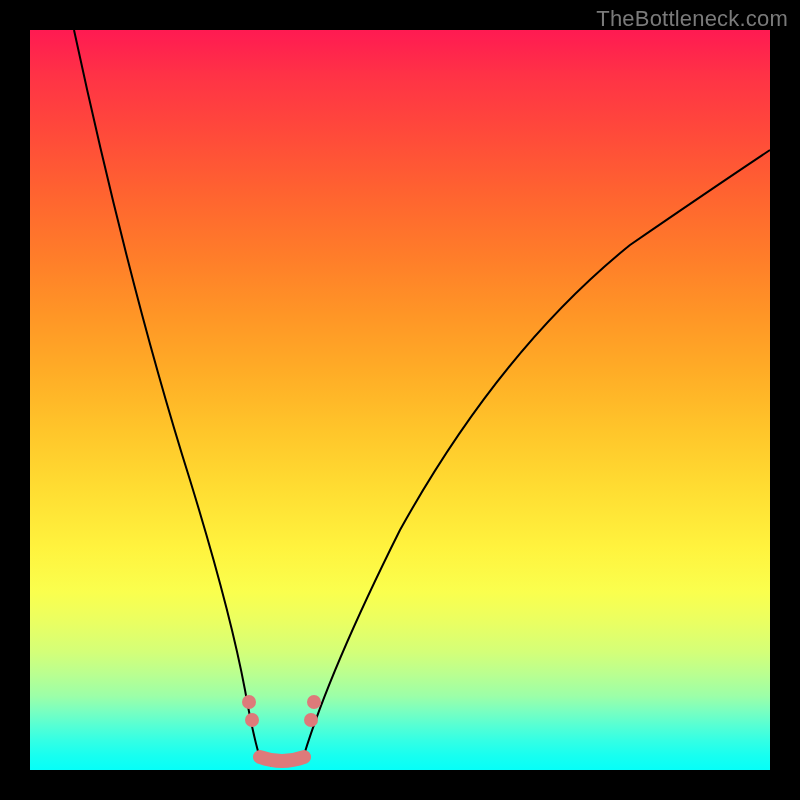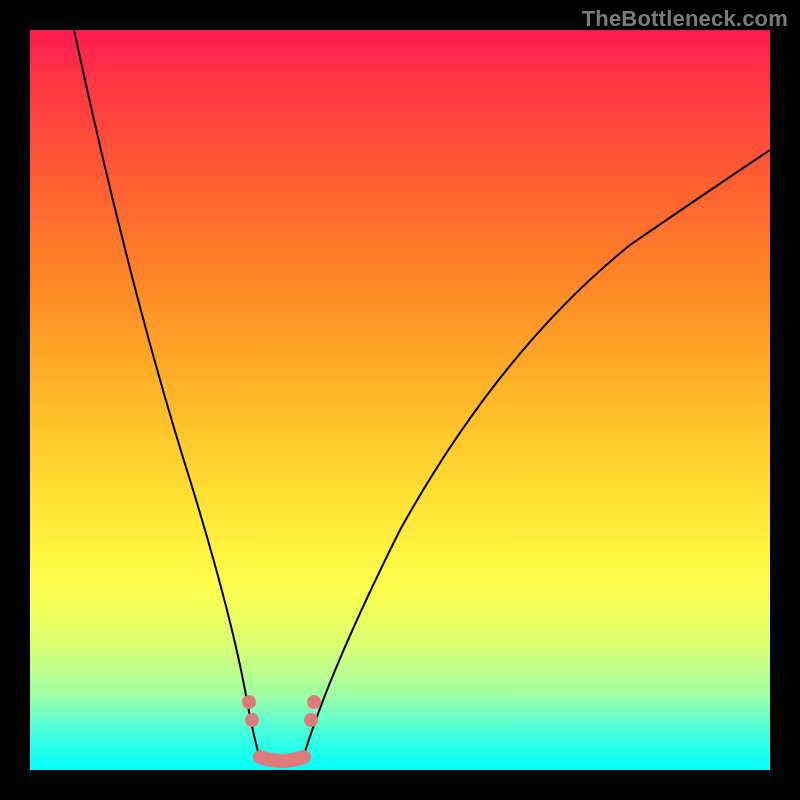--- a/index.html
+++ b/index.html
@@ -48,21 +48,21 @@
       #18fff0 98%,
       #06fff8 100%
     );
   }
   .watermark {
     position: absolute;
     top: 6px;
     right: 12px;
     color: #7a7a7a;
     font-size: 22px;
-    font-weight: 700;
+    font-weight: 400;
     letter-spacing: 0.2px;
   }
   svg.curves {
     position: absolute;
     left: 0;
     top: 0;
     width: 740px;
     height: 740px;
     overflow: visible;
   }

